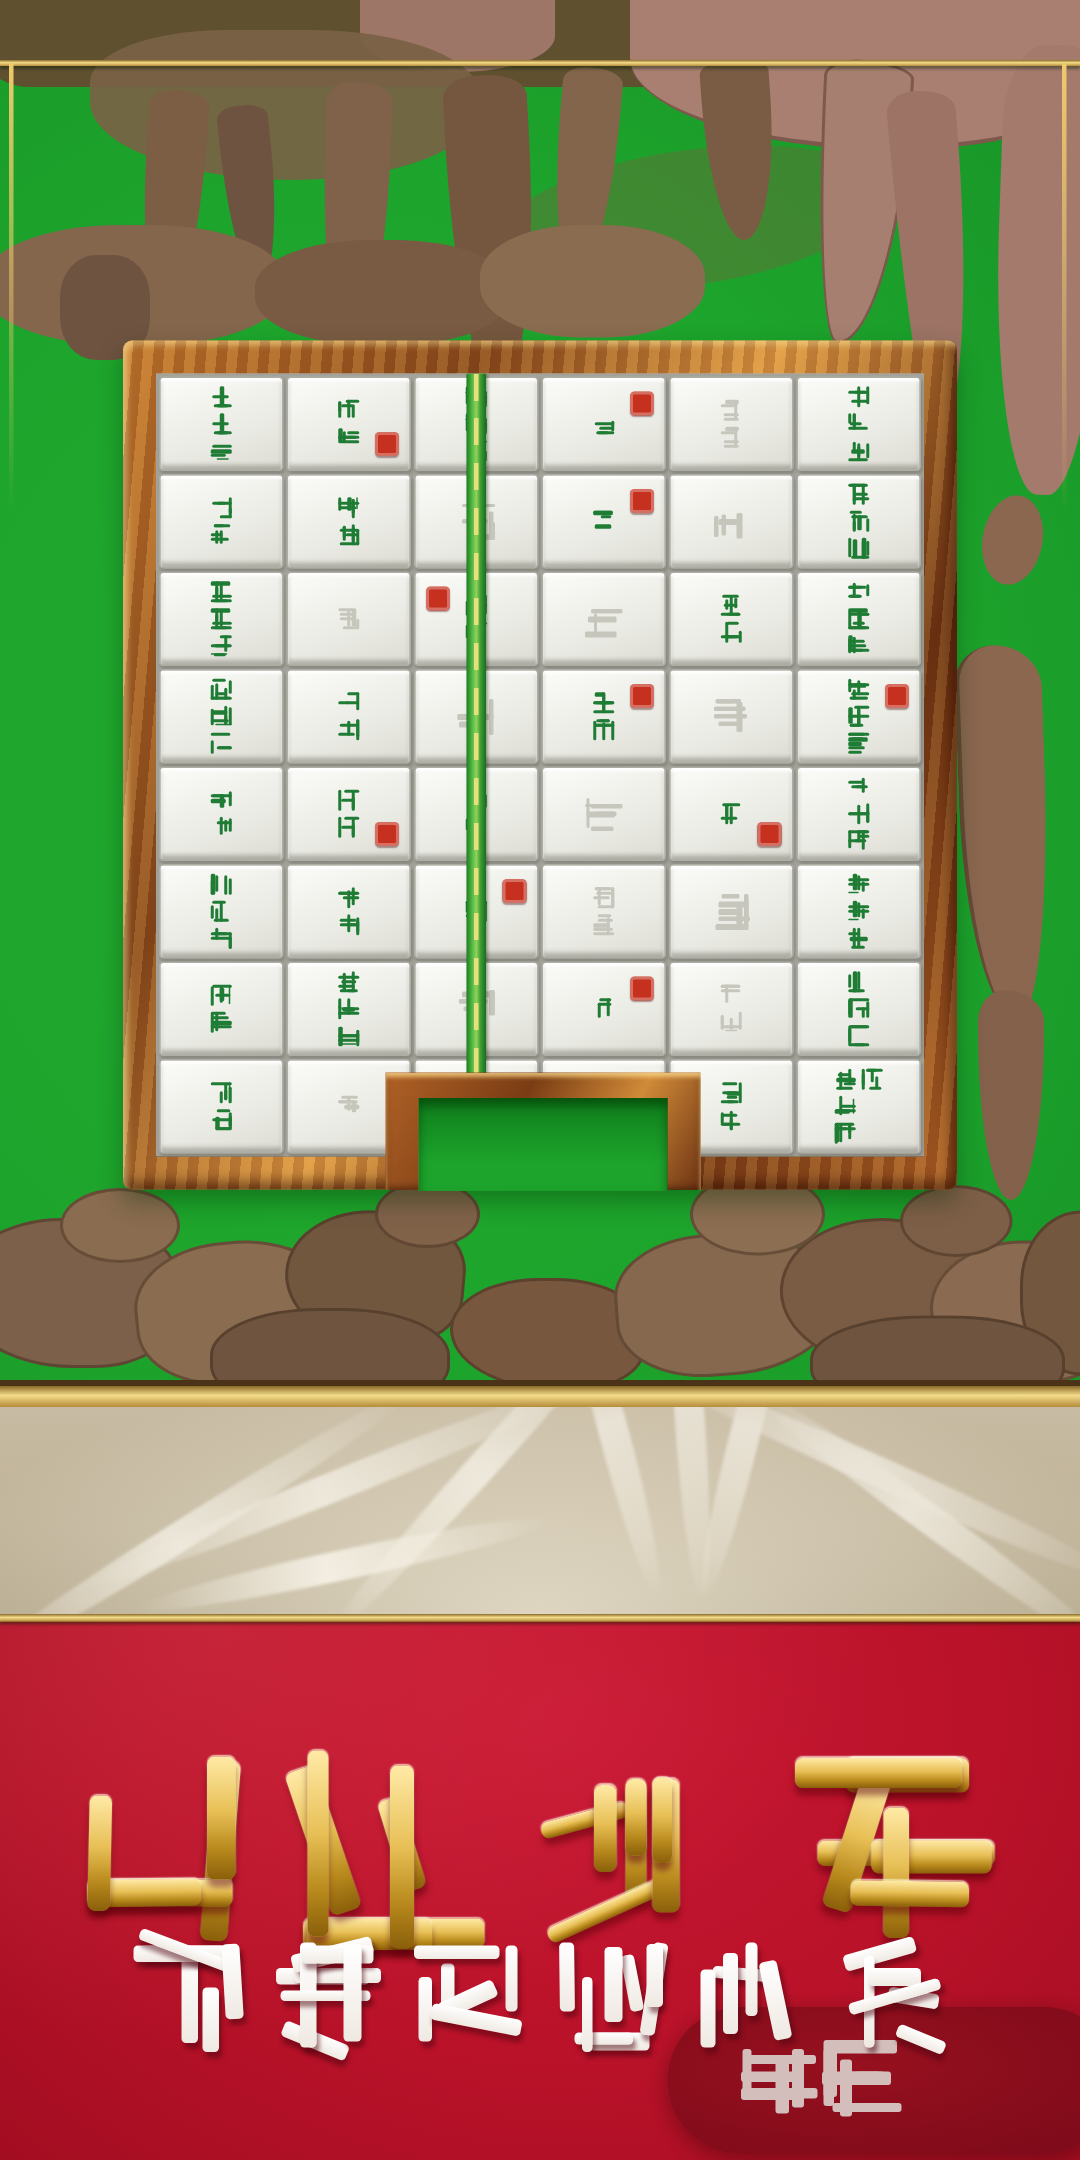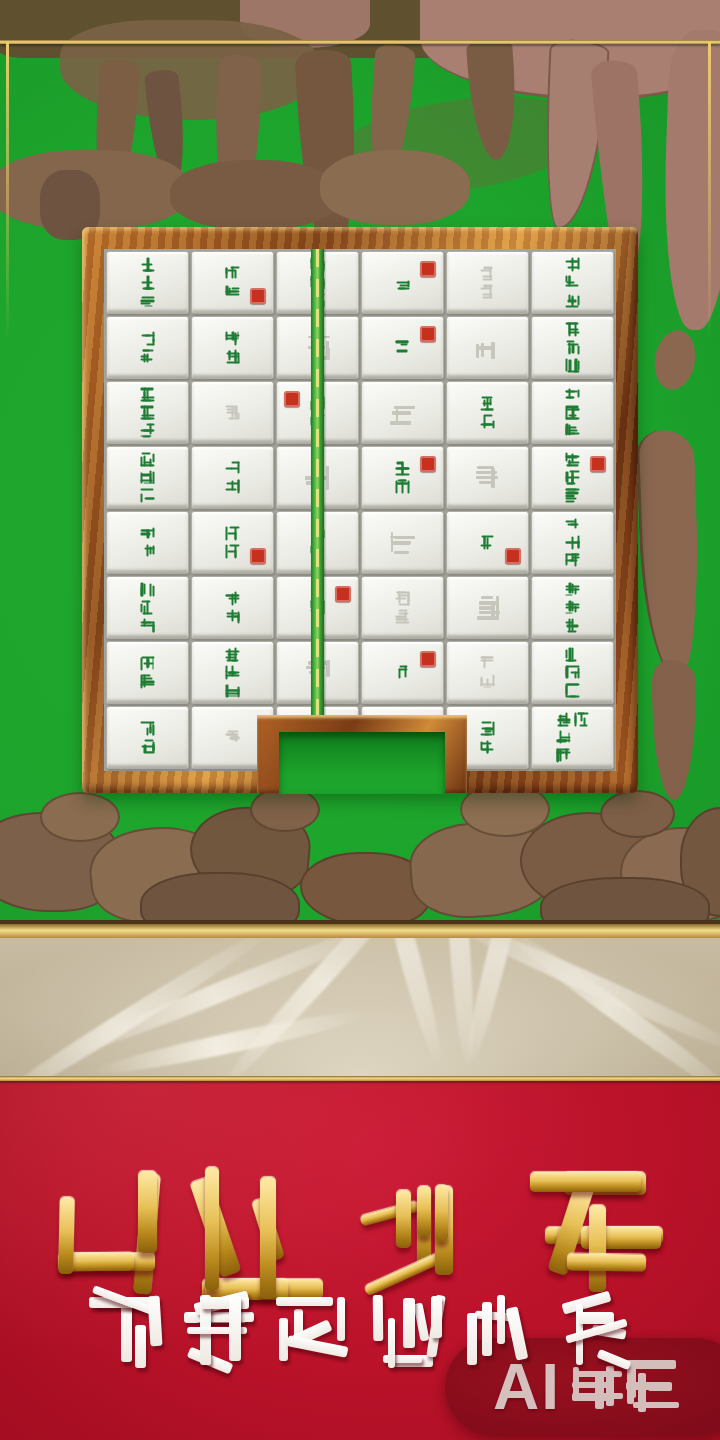--- a/index.html
+++ b/index.html
@@ -1210,18 +1210,17 @@
         <span class="glyph g-white" style="width: 74px; height: 74px;">
           <i class="bar" style="width: 49.4704px; height: 11.4191px; left: 3.70518px; top: 2.96px; transform: rotate(-15.9deg);"></i>
           <i class="bar" style="width: 7.51213px; height: 61.1355px; top: 10.2596px; left: 17.76px;"></i>
           <i class="bar" style="width: 33.7711px; height: 9.52713px; left: 34.4563px; top: 32.56px; transform: rotate(9.4deg);"></i>
           <i class="bar" style="width: 35.3776px; height: 12.165px; left: 20.9501px; top: 17.76px;"></i>
           <i class="bar" style="width: 33.6292px; height: 8.65976px; left: 38.586px; top: 60.68px; transform: rotate(22.3deg);"></i>
           <i class="bar" style="width: 63.1163px; height: 8.17035px; left: 6.7782px; top: 32.56px; transform: rotate(-16.2deg);"></i>
         </span>
       </div>
     <div id="wm-pill" aria-label="AI生成">
-      <span id="wm-latin">AI</span>
       <span id="wm-cjk"><span class="glyph g-rose" style="width: 54px; height: 54px;"><i class="bar" style="width: 6.34374px; height: 32.5567px; top: 8.5155px; left: 2.16px;"></i><i class="bar" style="width: 49.5096px; height: 6.91873px; left: 2.7797px; top: 34.56px;"></i><i class="bar" style="width: 46.5084px; height: 5.72746px; left: 4.61776px; top: 12.96px;"></i><i class="bar" style="width: 42.6569px; height: 6.45918px; left: 0.741572px; top: 23.76px;"></i><i class="bar" style="width: 9.06843px; height: 35.7237px; top: 15.3998px; left: 23.76px;"></i><i class="bar" style="width: 8.74945px; height: 39.789px; top: 8.10055px; left: 34.56px;"></i><i class="bar" style="width: 37.5995px; height: 8.36828px; left: 0.842408px; top: 34.56px;"></i></span><span class="glyph g-rose" style="width: 54px; height: 54px;"><i class="bar" style="width: 47.0079px; height: 9.11974px; left: 3.7662px; top: 2.16px;"></i><i class="bar" style="width: 6.9715px; height: 43.9145px; top: 2.27469px; left: 2.16px;"></i><i class="bar" style="width: 8.58333px; height: 32.1349px; top: 8.2763px; left: 2.16px;"></i><i class="bar" style="width: 38.898px; height: 8.5743px; left: 0.611382px; top: 23.76px;"></i><i class="bar" style="width: 24.3401px; height: 9.11334px; left: 22.84px; top: 23.76px;"></i><i class="bar" style="width: 28.1991px; height: 7.60783px; left: 14.4917px; top: 23.76px;"></i><i class="bar" style="width: 45.4604px; height: 5.94743px; left: 8.27246px; top: 44.28px;"></i><i class="bar" style="width: 8.13027px; height: 38.8804px; top: 15.0245px; left: 12.96px;"></i></span></span>
     </div>
   </div>
 
 </div>
 
 </body></html>

